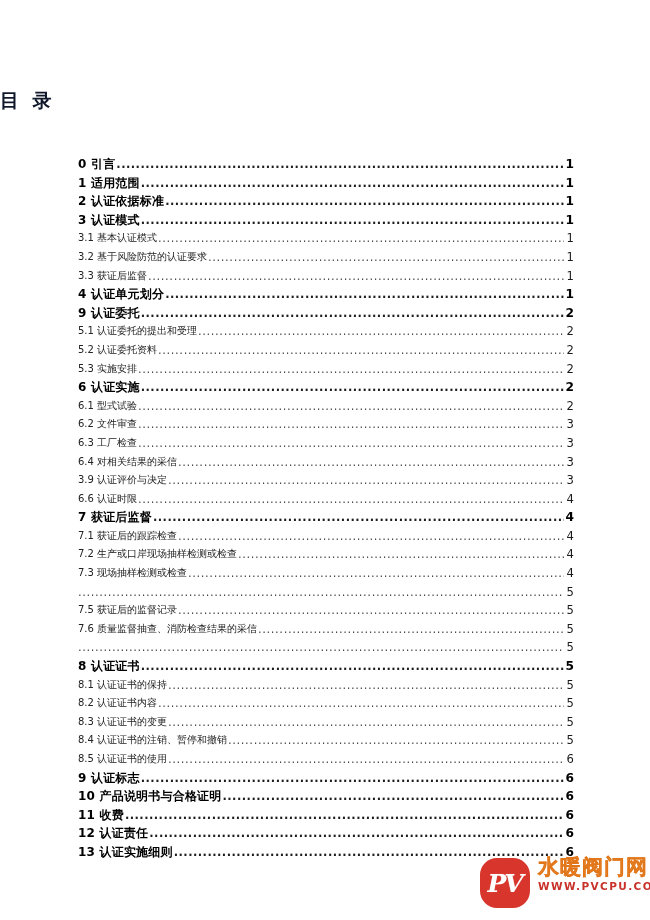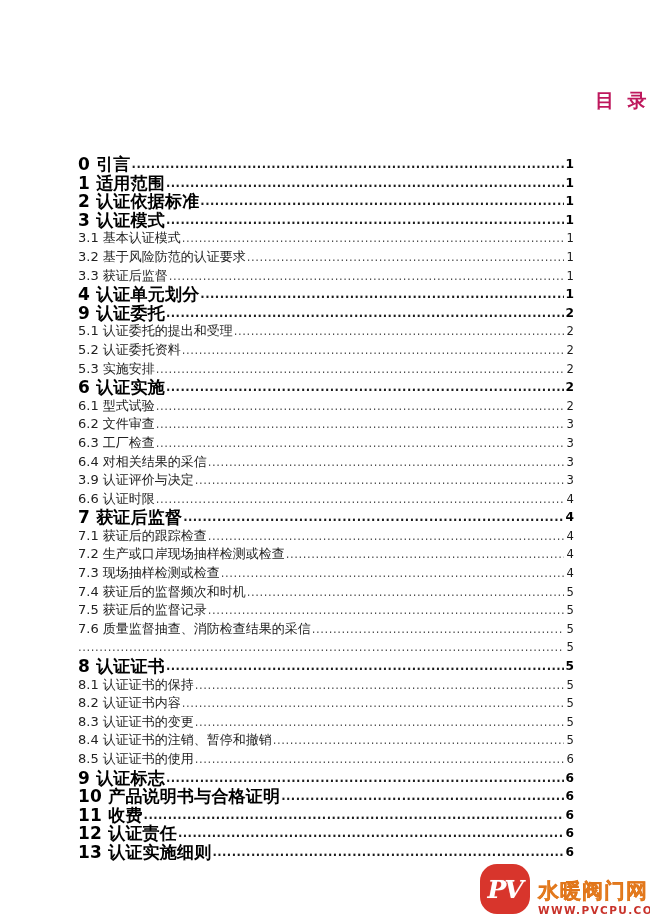--- a/index.html
+++ b/index.html
@@ -23,25 +23,25 @@
     inset: 0;
     background: #ffffff;
   }
 
   
   .doc-title {
     position: absolute;
     top: 88px;
     left: 0;
     width: 650px;
-    text-align: right;
+    text-align: left;
     font-size: 19px;
     font-weight: bold;
     letter-spacing: 0.18em;
-    color: #be185d;
+    color: #0f172a;
     font-family: "DejaVu Serif", "Liberation Serif", serif;
   }
 
   
   .toc {
     position: absolute;
     top: 155px;
     left: 78px;
     width: 496px;
   }
@@ -49,29 +49,29 @@
   .toc-row {
     display: flex;
     align-items: flex-end;
     height: 18.6px;
     line-height: 18.6px;
     white-space: nowrap;
     overflow: hidden;
   }
 
   .toc-label {
-    font-size: 13px;
+    font-size: 10px;
     color: #1a1a1a;
     flex: 0 0 auto;
     padding-right: 1px;
   }
 
   .toc-row.level1 .toc-label {
     font-weight: bold;
-    font-size: 17px;
+    font-size: 12px;
     color: #000000;
   }
 
   .toc-row.level2 .toc-label {
     font-weight: normal;
     color: #222222;
   }
 
   .toc-dots {
     flex: 1 1 auto;
@@ -113,21 +113,21 @@
   .toc-row.level1 .toc-label { letter-spacing: 0.2px; }
 
   
   .site-logo {
     position: absolute;
     left: 478px;
     top: 856px;
     width: 168px;
     height: 60px;
     display: flex;
-    align-items: flex-end;
+    align-items: flex-start;
   }
 
   .logo-mark {
     position: relative;
     width: 54px;
     height: 54px;
     flex: 0 0 auto;
   }
   .logo-mark .squircle {
     position: absolute;
@@ -297,21 +297,20 @@
         <span class="toc-label">7.2 生产或口岸现场抽样检测或检查</span>
         <span class="toc-dots"></span>
         <span class="toc-page">4</span>
       </div>
       <div class="toc-row level2">
         <span class="toc-label">7.3 现场抽样检测或检查</span>
         <span class="toc-dots"></span>
         <span class="toc-page">4</span>
       </div>
       <div class="toc-row level2">
-        <span class="toc-label">7.4 获证后的监督频次和时机</span>
         <span class="toc-dots"></span>
         <span class="toc-page">5</span>
       </div>
       <div class="toc-row level2">
         <span class="toc-label">7.5 获证后的监督记录</span>
         <span class="toc-dots"></span>
         <span class="toc-page">5</span>
       </div>
       <div class="toc-row level2">
         <span class="toc-label">7.6 质量监督抽查、消防检查结果的采信</span>

